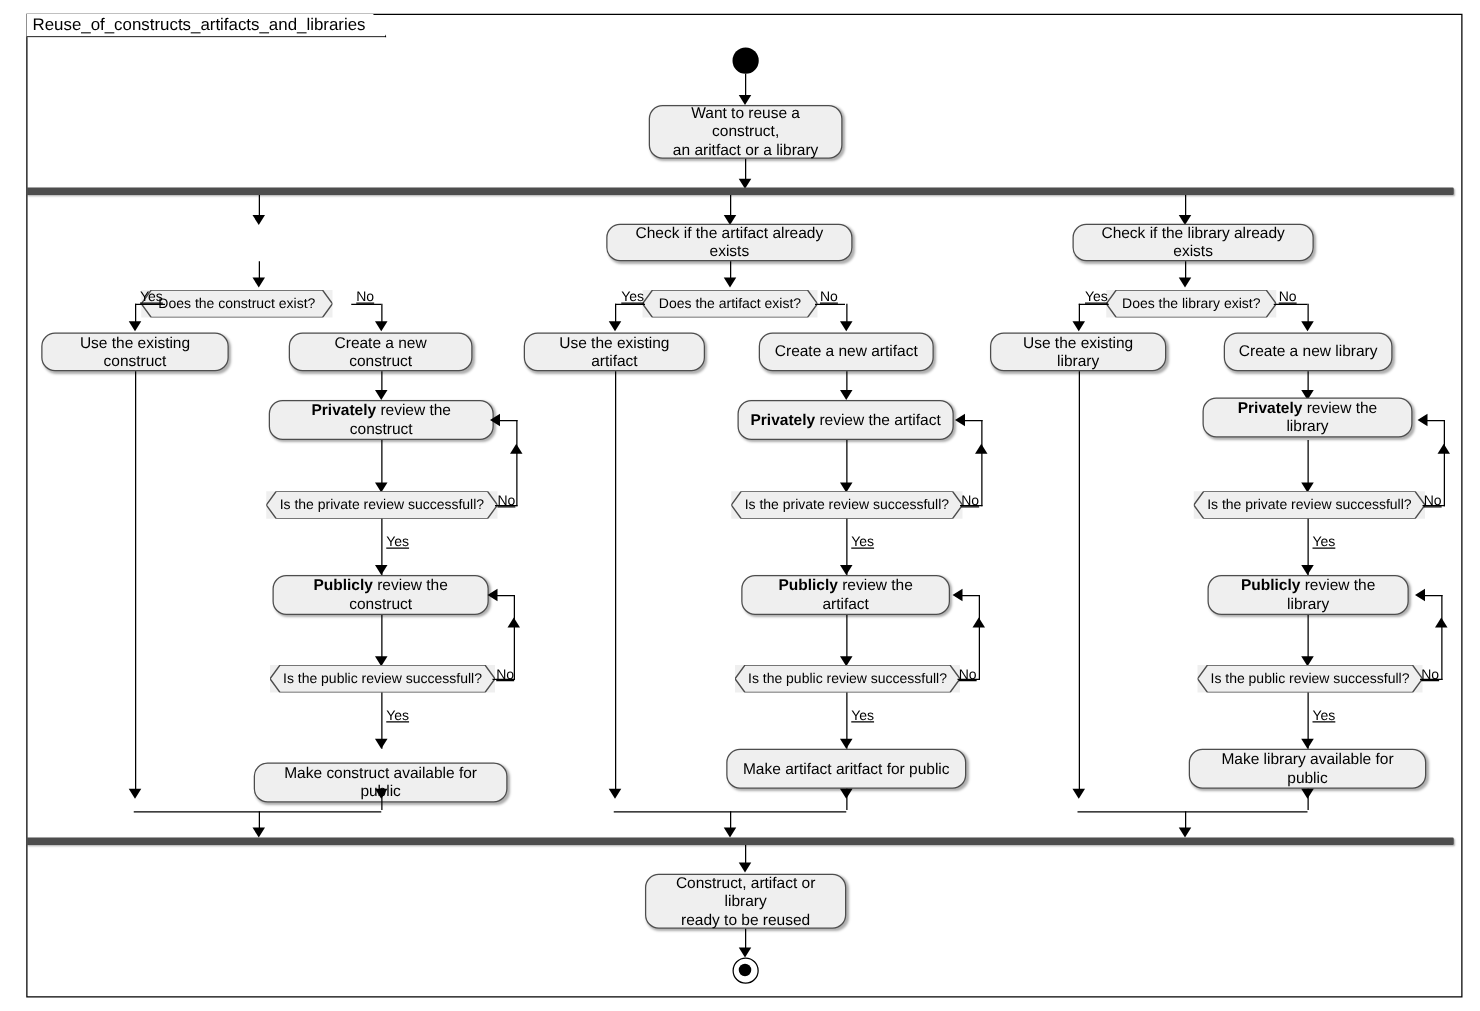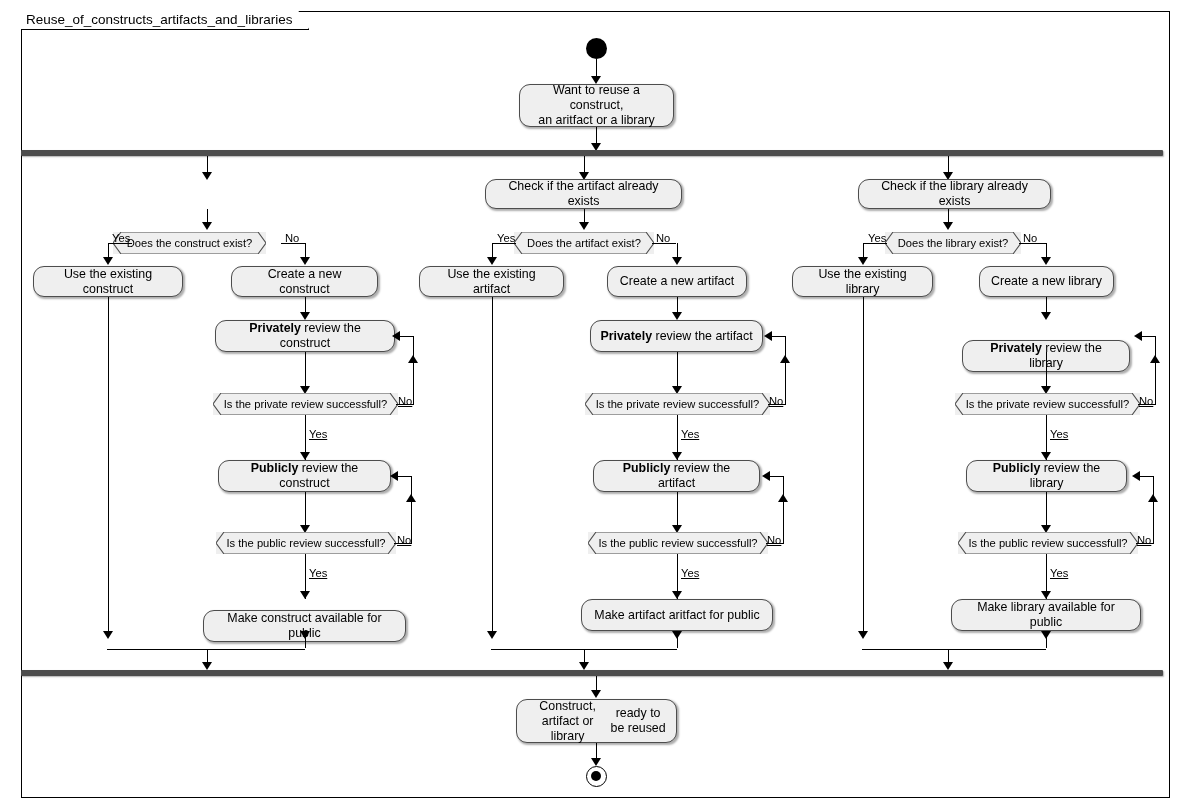--- a/index.html
+++ b/index.html
@@ -356,21 +356,21 @@
 
   <div class="act" style="left:792px;top:266px;width:141px;height:31px;">Use the existing library</div>
   <div class="act" style="left:979px;top:266px;width:135px;height:31px;">Create a new library</div>
 
   <div class="vline" style="left:862.5px;top:297px;height:336px;"></div>
   <div class="arrow-d" style="left:858px;top:631px;"></div>
 
   <div class="vline" style="left:1045.5px;top:297px;height:16px;"></div>
   <div class="arrow-d" style="left:1041px;top:312px;"></div>
 
-  <div class="act" style="left:962px;top:340px;width:168px;height:32px;">
+  <div class="act" style="left:962px;top:318px;width:168px;height:32px;">
     <span><b>Privately</b><span> review the library</span></span>
   </div>
   <div class="vline" style="left:1045.5px;top:352px;height:35px;"></div>
   <div class="arrow-d" style="left:1041px;top:386px;"></div>
 
   <div class="dec" style="left:955px;top:393px;width:185px;height:22px;">
     <svg class="hexbg" viewBox="0 0 185 22" preserveAspectRatio="none">
       <polygon points="8,0 177,0 185,11 177,22 8,22 0,11" fill="#efefef" stroke="#4d4d4d" stroke-width="1.1"></polygon>
     </svg>
     <span class="lbl">Is the private review successfull?</span>
@@ -412,21 +412,21 @@
   <div class="arrow-d" style="left:1041px;top:631px;"></div>
   <div class="hline" style="left:862px;top:649px;width:184px;"></div>
   <div class="vline" style="left:947.5px;top:649px;height:15px;"></div>
   <div class="arrow-d" style="left:943px;top:662px;"></div>
 
   <div class="bar" style="left:21px;top:670px;width:1142px;"></div>
 
   <div class="vline" style="left:595.5px;top:676px;height:16px;"></div>
   <div class="arrow-d" style="left:591px;top:690px;"></div>
 
-  <div class="act" style="left:516px;top:699px;width:161px;height:44px;flex-direction:row;">
+  <div class="act" style="left:516px;top:699px;width:161px;height:44px;flex-direction:column;">
     <span>Construct, artifact or library</span>
     <span>ready to be reused</span>
   </div>
 
   <div class="vline" style="left:595.5px;top:743px;height:19px;"></div>
   <div class="arrow-d" style="left:591px;top:758px;"></div>
 
   <div class="endnode" style="left:586px;top:766px;"></div>
 
 </div>

